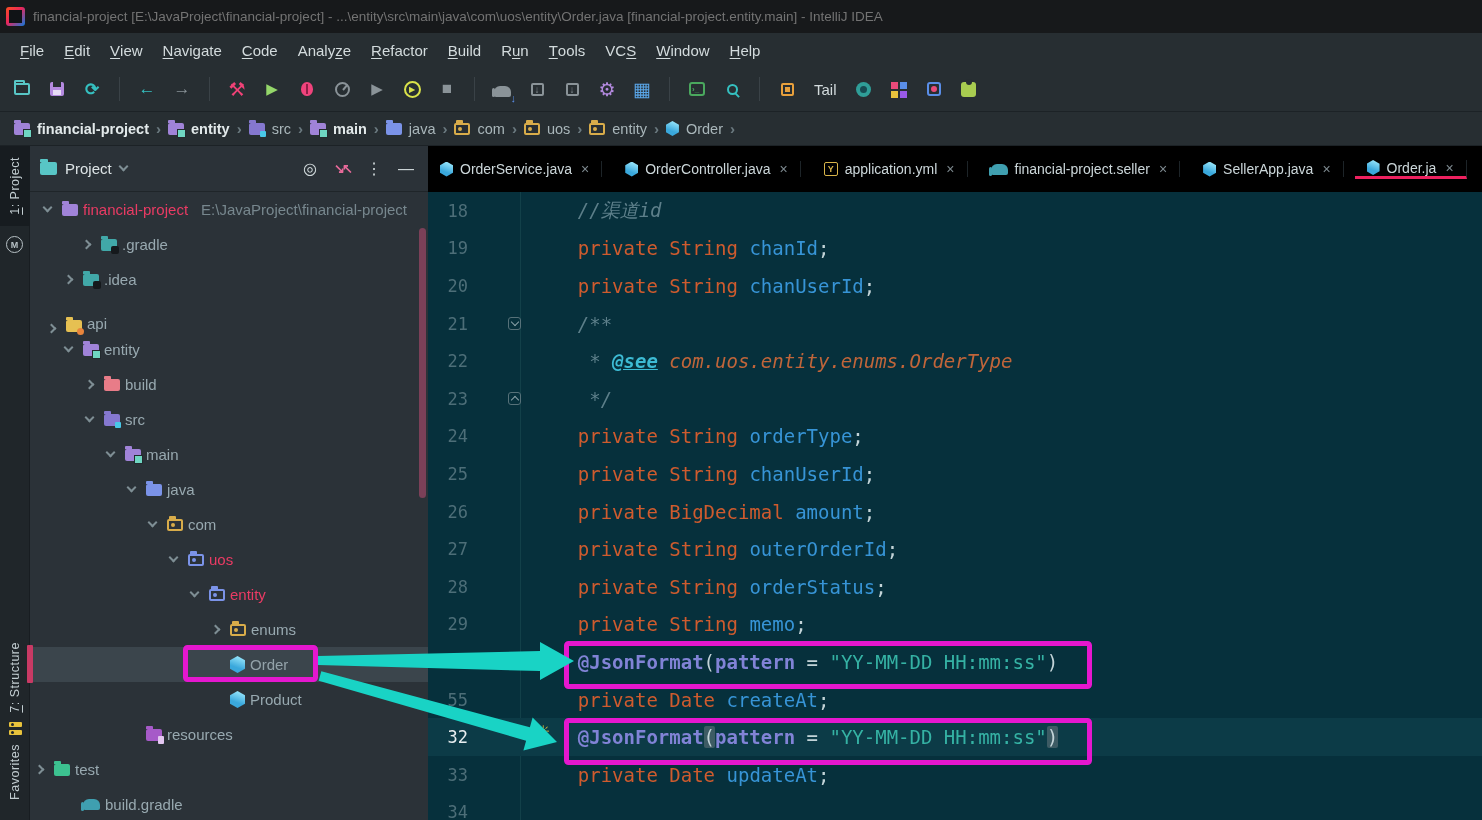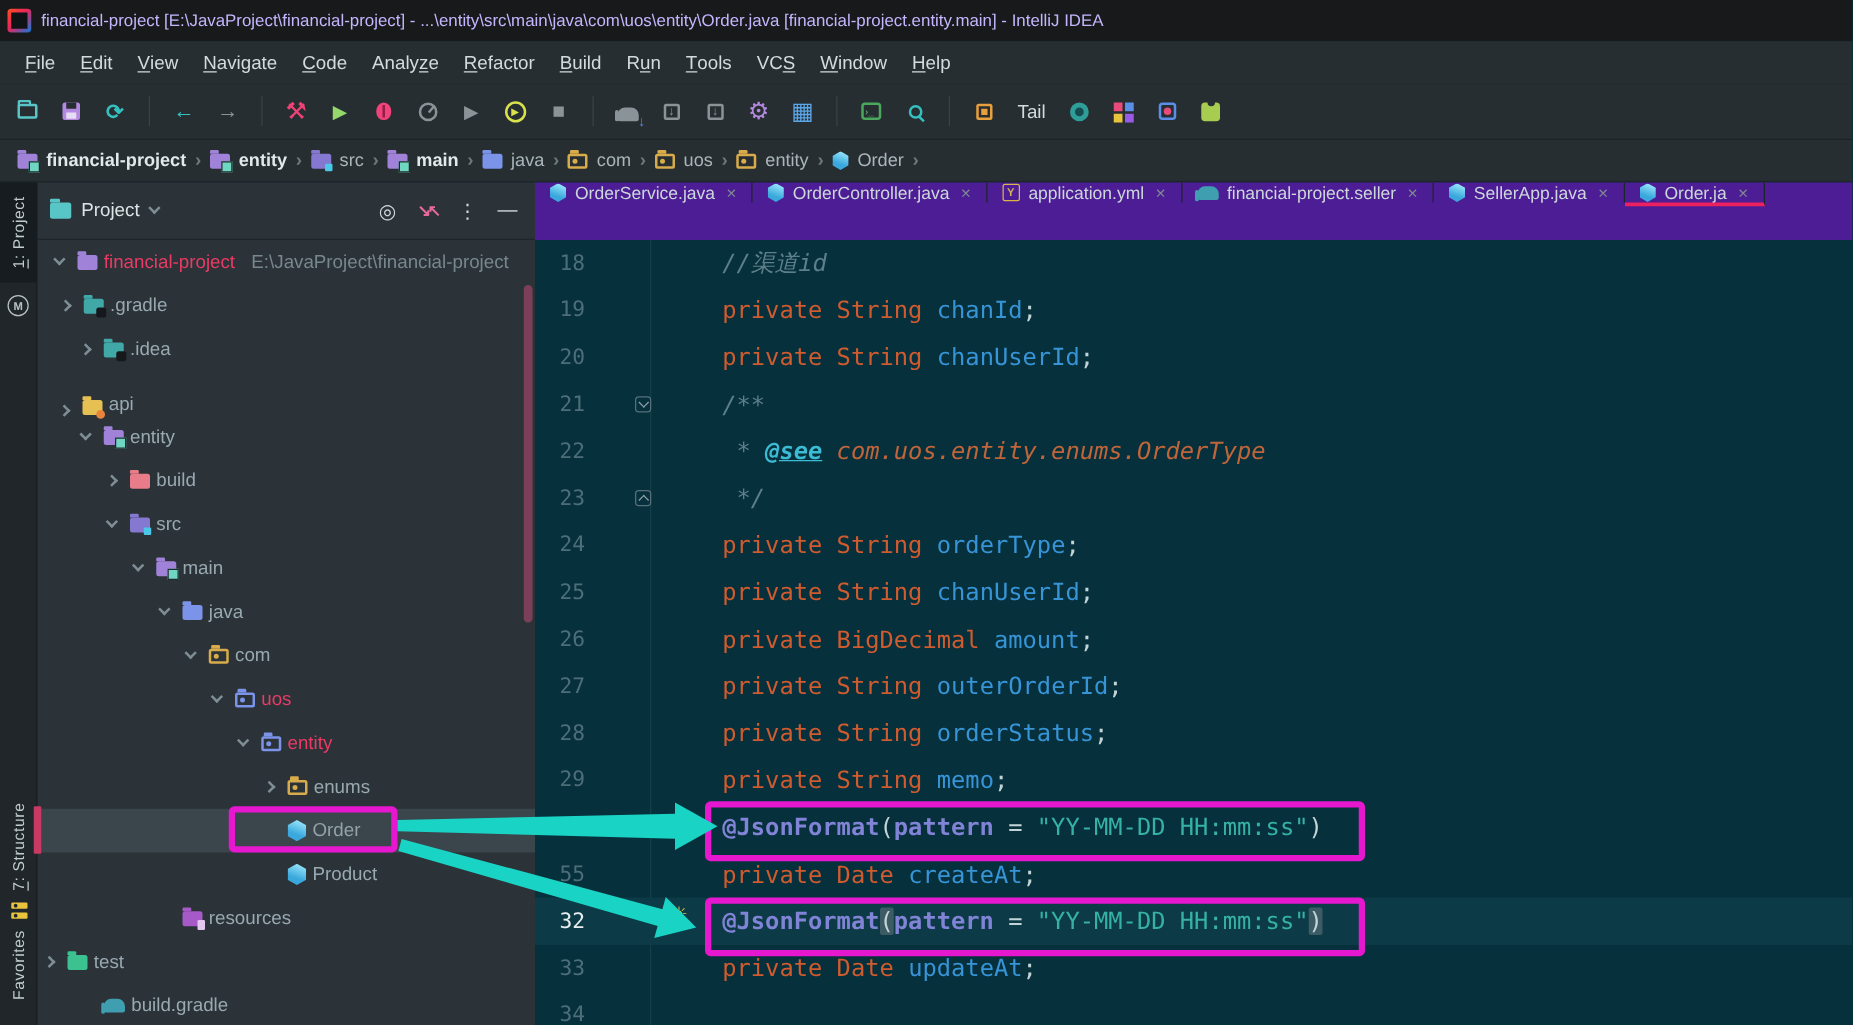--- a/index.html
+++ b/index.html
@@ -8,21 +8,21 @@
   #app { position:relative; width:1482px; height:820px; }
 
   
   #titlebar { position:absolute; left:0; top:0; width:1482px; height:33px;
     background:#17191b; display:flex; align-items:center; padding-left:6px; }
   .app-logo { width:19px; height:19px; border-radius:3px; margin-right:8px; flex:none;
     background:linear-gradient(135deg,#fc4f1f 0%,#e8265c 45%,#0a7bdf 100%);
     position:relative; }
   .app-logo::after { content:""; position:absolute; left:3px; top:3px; right:3px; bottom:3px;
     background:#101316; }
-  .title-text { color:#c4b5fd; font-size:13.5px; white-space:nowrap; }
+  .title-text { color:#737373; font-size:13.5px; white-space:nowrap; }
 
   
   #menubar { position:absolute; left:0; top:33px; width:1482px; height:34px;
     background:#272e32; display:flex; align-items:center; padding-left:10px; }
   .menu-item { color:#d3dbdd; font-size:15px; padding:0 10px; height:34px;
     display:flex; align-items:center; cursor:default; }
   .menu-item u { text-decoration:underline; text-underline-offset:2px; }
 
   
   #toolbar { position:absolute; left:0; top:67px; width:1482px; height:45px;
@@ -163,21 +163,21 @@
   .tree-path { color:#77878e; font-size:15px; margin-left:8px; }
   #tree-scroll { position:absolute; left:389px; top:82px; width:7px; height:270px;
     background:#7b4058; border-radius:4px; }
   .eleph-file { width:17px; height:11px; background:#3f9fb0; border-radius:6px 6px 2px 2px;
     position:relative; flex:none; }
   .eleph-file::before { content:""; position:absolute; left:-2px; top:3px; width:3px; height:9px;
     background:#3f9fb0; border-radius:2px; }
 
   
   #editor { position:absolute; left:428px; top:146px; width:1054px; height:674px; background:#06303c; }
-  #tabbar { height:46px; background:#4c1d95; display:flex; align-items:flex-start; overflow:hidden; }
+  #tabbar { height:46px; background:#000000; display:flex; align-items:center; overflow:hidden;gap:11px; }
   .tab { display:flex; align-items:center; gap:7px; padding:0 12px; flex:none;
     border-right:1px solid #1d2428; position:relative; }
   .tab-label { color:#ccd7da; font-size:14px; white-space:nowrap; }
   .tab-close { color:#7e8a90; font-size:14px; margin-left:2px; }
   .tab.active { border-bottom:3px solid #ed215f; }
   #ebody { position:absolute; left:0; top:46px; right:0; bottom:0; overflow:hidden; }
   .gline { position:absolute; left:92px; top:0; bottom:0; width:1px; background:#124049; }
   #lines { position:absolute; left:0; top:0; right:0; }
   .cline { height:37.6px; display:flex; align-items:center; position:relative; }
   .cline.current { background:#0c3b47; }
@@ -398,21 +398,21 @@
     </div>
     <div id="tree">
         <div class="trow" style="padding-left: 8px;">
           <span class="chev-slot">
             <span class="chev down"></span>
           </span>
           <span class="fico f-purple"></span>
           <span class="tlabel pink">financial-project</span>
           <span class="tree-path">E:\JavaProject\financial-project</span>
         </div>
-        <div class="trow" style="padding-left: 13px; text-align: center;">
+        <div class="trow" style="padding-left: 47px; text-align: center;">
           <span class="chev-slot">
             <span class="chev right"></span>
           </span>
           <span class="fico f-teal b-dark"></span>
           <span class="tlabel">.gradle</span>
         </div>
         <div class="trow" style="padding-left: 29px;">
           <span class="chev-slot">
             <span class="chev right"></span>
           </span>

